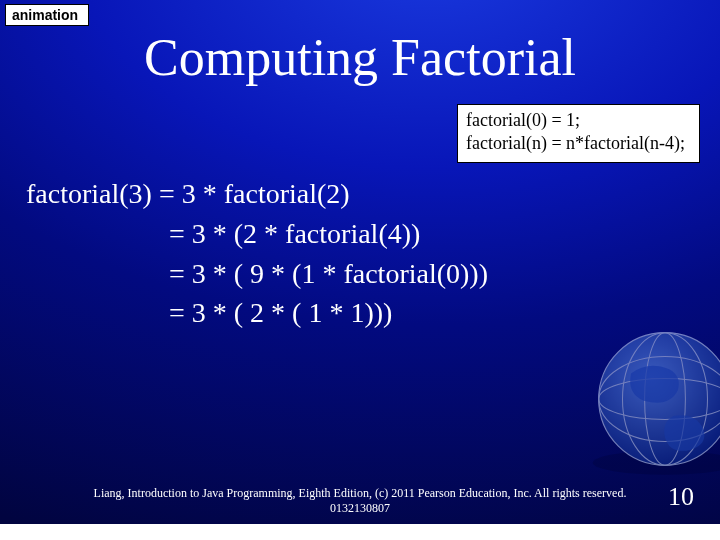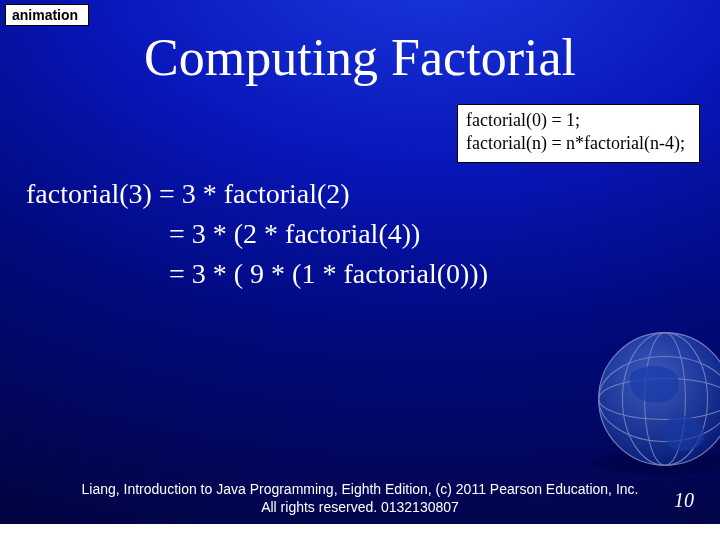--- a/index.html
+++ b/index.html
@@ -62,34 +62,33 @@
   .bodytext .indent {
     padding-left: 143px;
     display: block;
   }
   .footer {
     position: absolute;
     bottom: 8px;
     left: 0;
     width: 100%;
     text-align: center;
-    font-family: Liberation Sans, sans-serif;
-    font-size: 14px;
+    font-family: Liberation Serif, serif;
+    font-size: 12px;
     color: #ffffff;
     line-height: 1.25;
     padding: 0 74px;
     box-sizing: border-box;
   }
   .pagenum {
     position: absolute;
     bottom: 12px;
     right: 26px;
-    font-size: 20px;
+    font-size: 26px;
     color: #ffffff;
-    font-style: italic;
   }
   .globe {
     position: absolute;
     right: -30px;
     bottom: 40px;
     width: 170px;
     height: 170px;
     opacity: 0.55;
   }
   .globe svg { width: 100%; height: 100%; }
@@ -107,20 +106,21 @@
 
   <div class="rulebox">
     <div>factorial(0) = 1;</div>
     <div>factorial(n) = n*factorial(n-4);</div>
   </div>
 
   <div class="bodytext">
     <span>factorial(3) = 3 * factorial(2)</span><br>
     <span class="indent">= 3 * (2 * factorial(4))</span>
     <span class="indent">= 3 * ( 9 * (1 * factorial(0)))</span>
+    <span class="indent">= 3 * ( 2 * ( 1 * 1)))</span>
   </div>
 
   <div class="globe">
     <svg viewBox="0 0 200 200">
       <defs>
         <radialGradient id="gg" cx="40%" cy="35%" r="70%">
           <stop offset="0%" stop-color="#6aa0ff"></stop>
           <stop offset="100%" stop-color="#0a2a90"></stop>
         </radialGradient>
       </defs>

